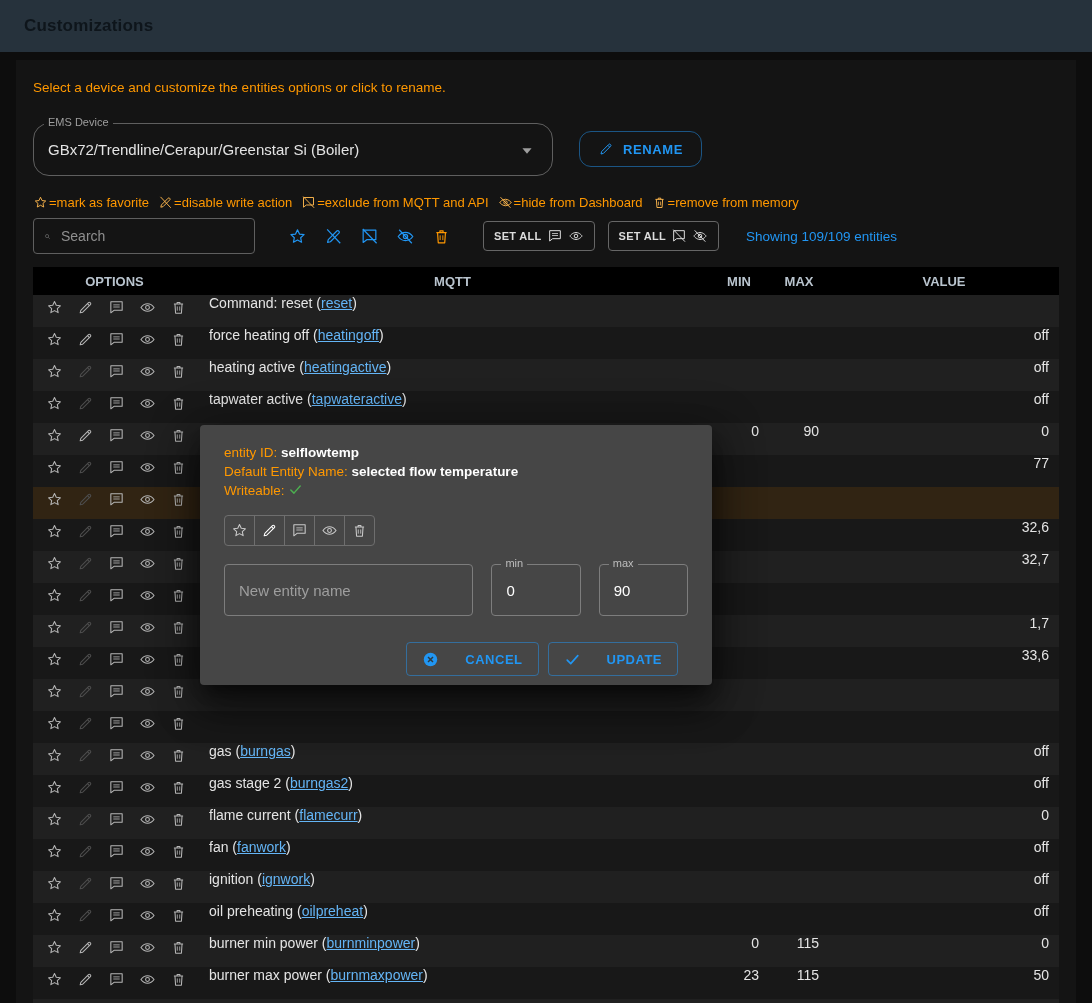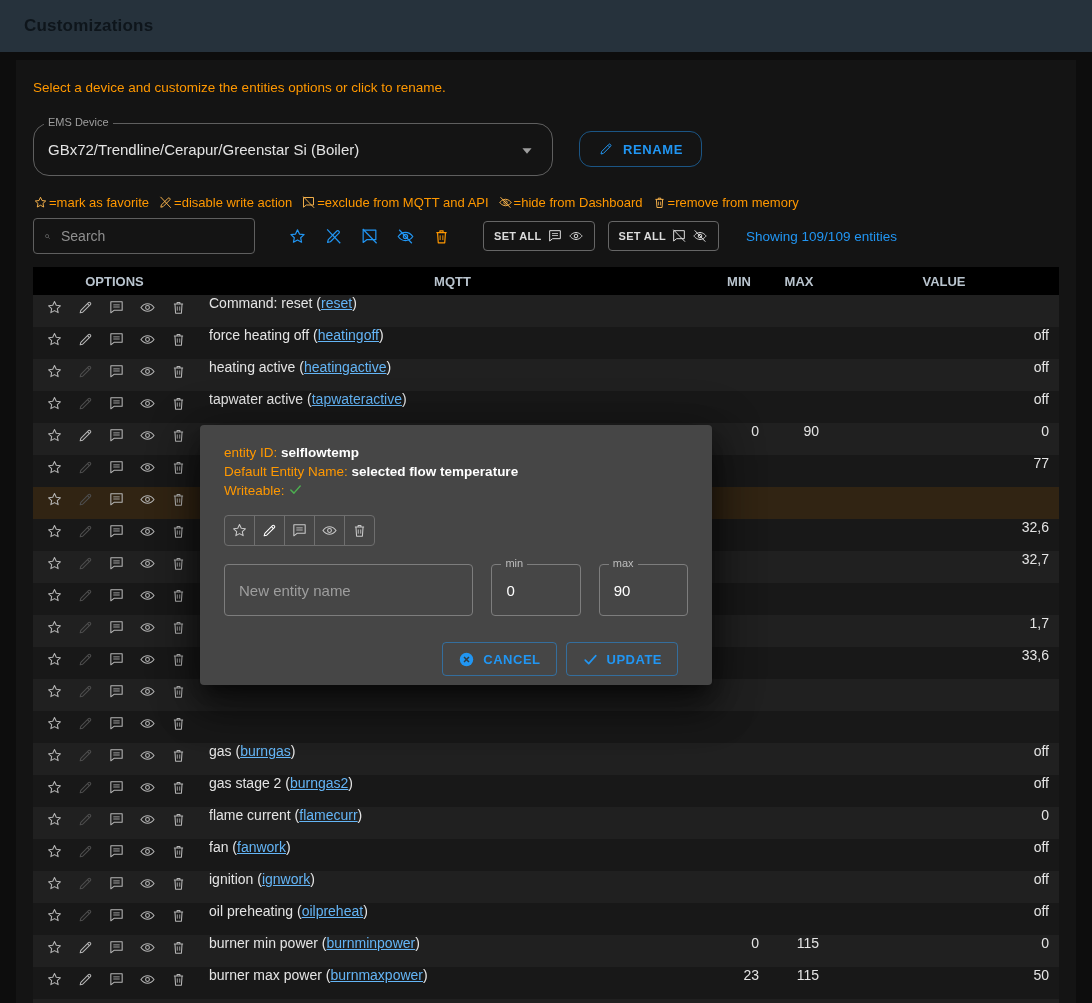--- a/index.html
+++ b/index.html
@@ -95,21 +95,21 @@
   .txtfield { position:relative; height:52px; border:1px solid #7d7d7d; border-radius:4px; display:flex; align-items:center;
     padding:0 12px; }
   .txtfield.name { width:252px; }
   .txtfield.num  { width:90px; }
   .txtfield .flabel { position:absolute; top:-8px; left:9px; font-size:11px; color:#bdbdbd; background:#464646; padding:0 4px; }
   .txtfield input { width:100%; background:none; border:none; outline:none; color:#fff; font-size:15px; font-family:inherit; }
   .txtfield input::placeholder { color:#9e9e9e; }
 
   .actions { display:flex; justify-content:flex-end; gap:9px; padding:26px 10px 9px 0; }
   .btn-outline { height:34px; border:1px solid rgba(33,150,243,.5); border-radius:4px; background:none; color:#2196f3;
-    font-size:13px; font-weight:700; letter-spacing:.5px; display:flex; align-items:center; gap:8px; padding:0 15px;
+    font-size:13px; font-weight:700; letter-spacing:.5px; display:flex; align-items:center; gap:26px; padding:0 15px;
     cursor:pointer; font-family:inherit; }
   .btn-outline svg { width:17px; height:17px; }
 </style>
 </head>
 <body>
 
 <svg width="0" height="0" style="position:absolute" aria-hidden="true">
   <defs>
     <symbol id="i-star" viewBox="0 0 24 24">
         <path d="M12 3.6l2.47 5.32 5.83.64-4.33 3.96 1.17 5.74L12 16.38l-5.14 2.88 1.17-5.74-4.33-3.96 5.83-.64z" fill="none" stroke="currentColor" stroke-width="1.5" stroke-linejoin="round"></path>

